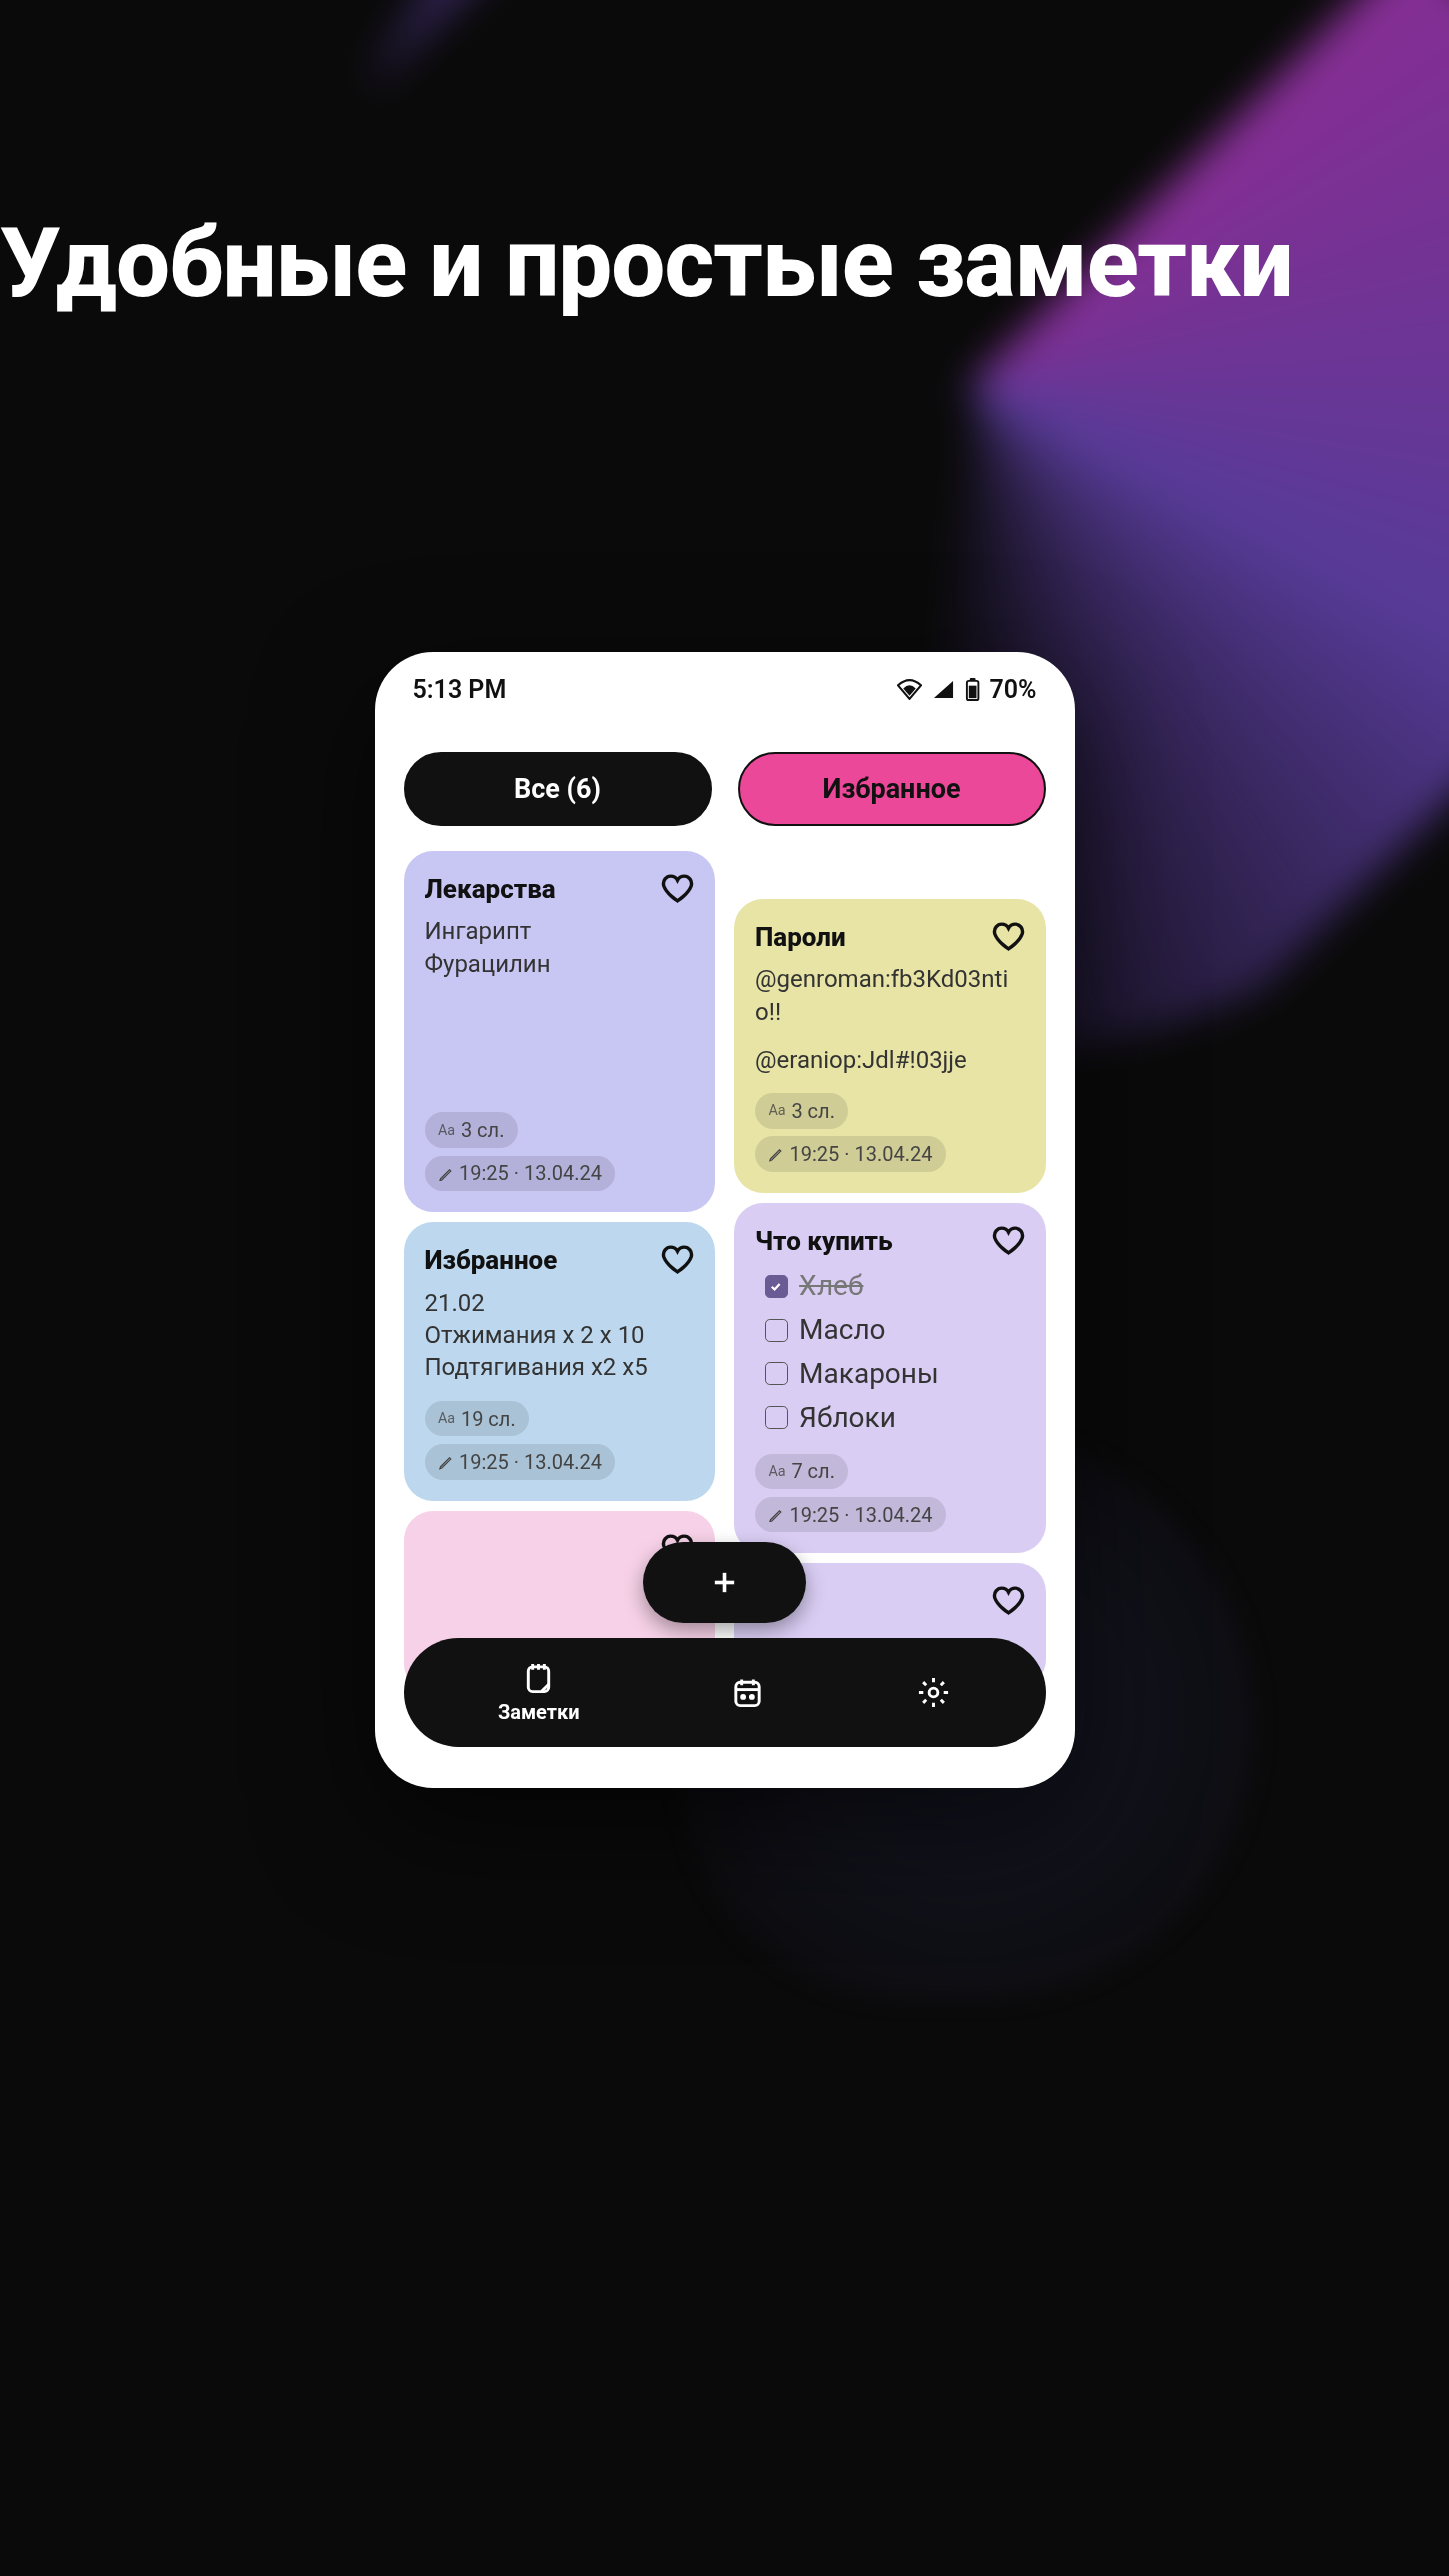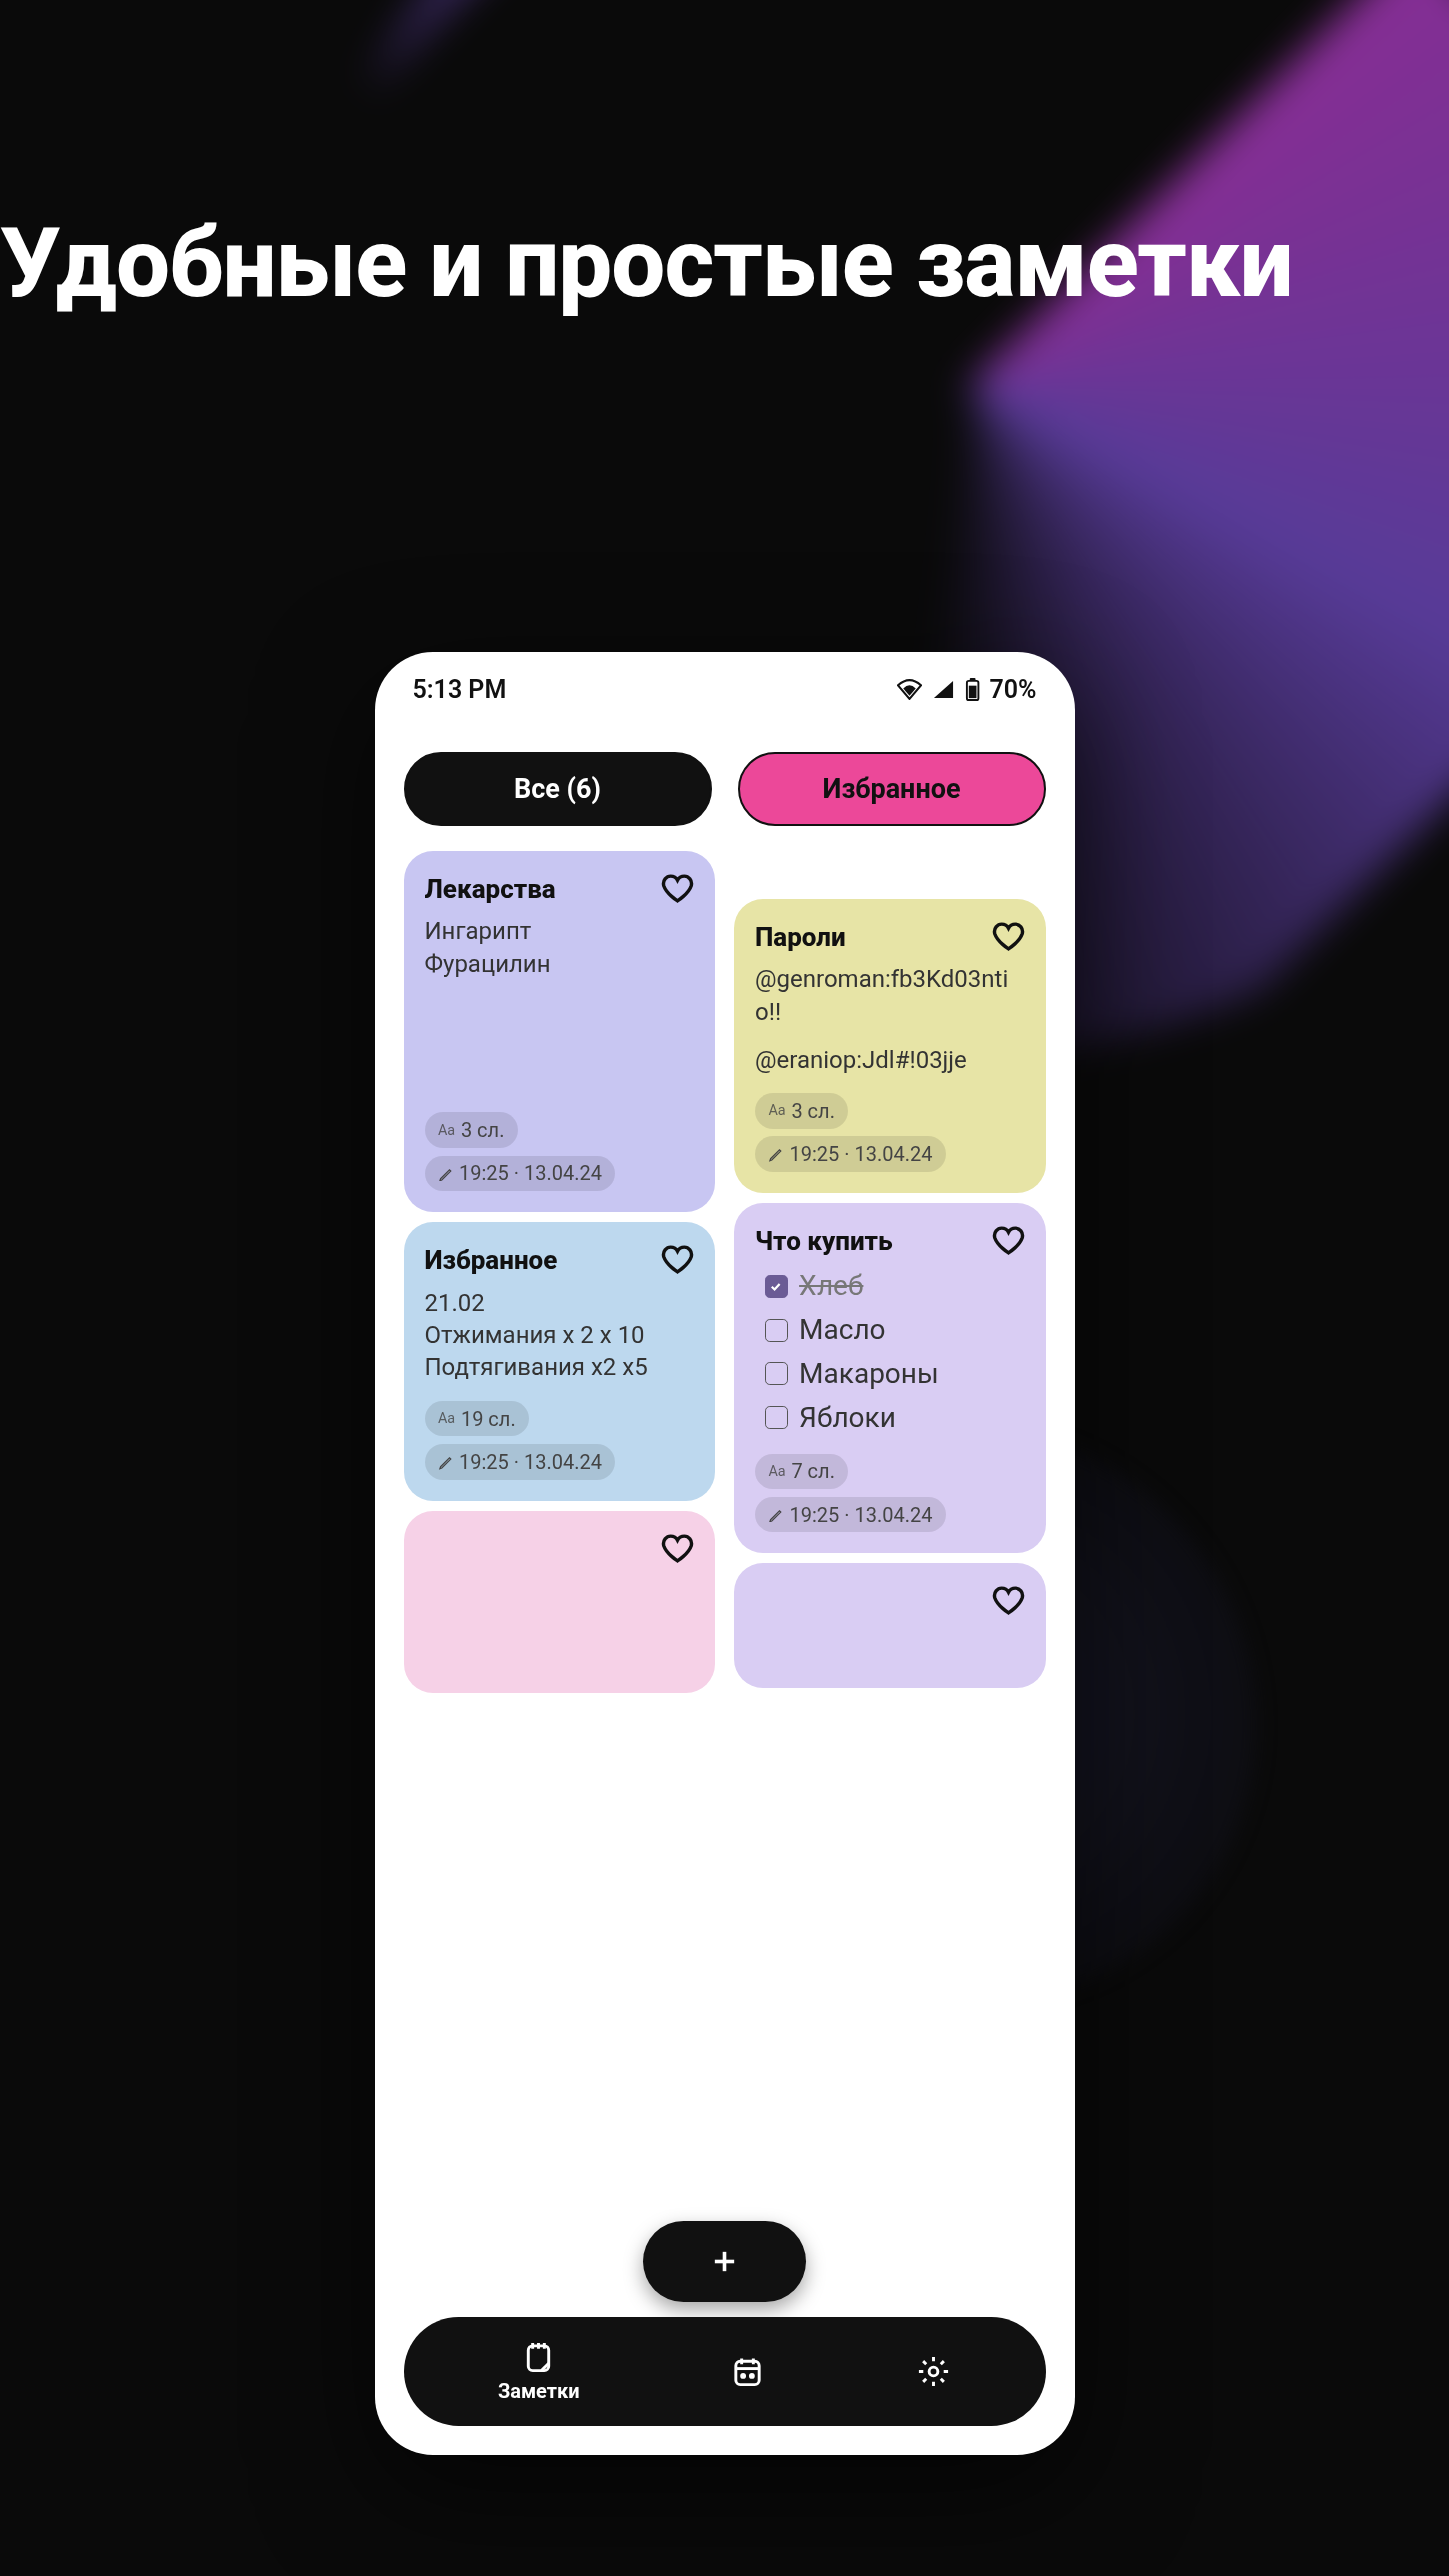--- a/index.html
+++ b/index.html
@@ -46,21 +46,21 @@
   font-weight: 800;
   line-height: 1.1;
   letter-spacing: -1px;
 }
 .phone {
   position: absolute;
   top: 652px;
   left: 50%;
   transform: translateX(-50%);
   width: 700px;
-  height: 1803px;
+  height: 1136px;
   background: #fff;
   border-radius: 58px;
   overflow: hidden;
   box-shadow: 0 38px 115px rgba(0,0,0,0.6);
 }
 .statusbar {
   display: flex;
   justify-content: space-between;
   align-items: center;
   padding: 23px 38px 9.6px;
@@ -164,21 +164,21 @@
 .shop-row { display: flex; align-items: center; gap: 11.5px; font-size: 28px; color: #333; margin: 6px 0; padding-left: 9.6px;}
 .cb { width: 23px; height: 23px; border: 1.9px solid #555; border-radius: 4.8px; display:inline-flex; align-items:center; justify-content:center;}
 .cb.checked { background:#6b5b95; border-color:#6b5b95;}
 .strike { text-decoration: line-through; color: #777; }
 .card-peek { height: 182px; }
 .card-peek-r { height: 125px; }
 .bottom-area {
   position: absolute;
   left: 0;
   right: 0;
-  bottom: 0;
+  bottom: 12px;
   padding: 0 29px 29px 29px;
 }
 .fab {
   width: 163px;
   height: 81px;
   border-radius: 48px;
   background: #111;
   color: #fff;
   font-size: 42px;
   display: flex;

